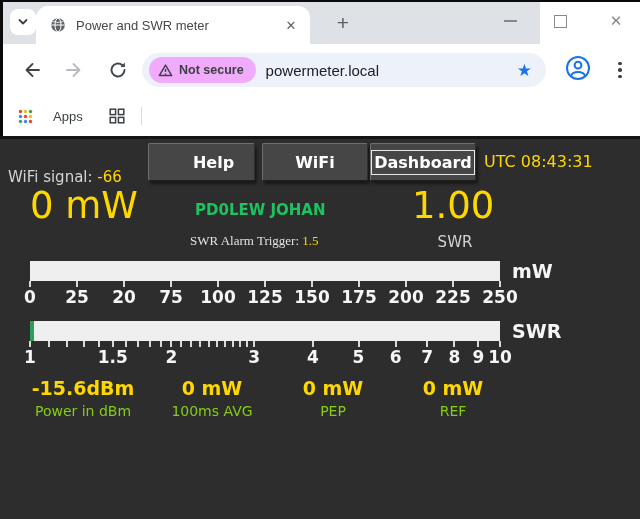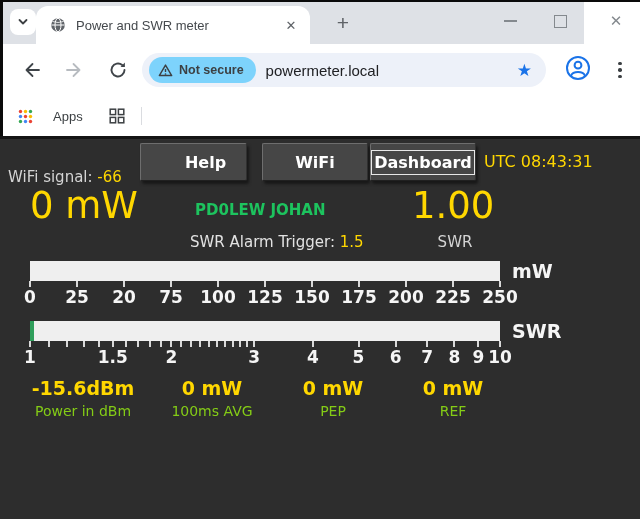--- a/index.html
+++ b/index.html
@@ -3,21 +3,21 @@
 <meta charset="utf-8">
 <style>
   html,body{margin:0;padding:0;background:#000;}
   .window{position:relative;width:640px;height:519px;background:#fff;overflow:hidden;
           font-family:"Liberation Sans",sans-serif;}
   
   .edge-top{position:absolute;left:0;top:0;width:640px;height:2px;background:#0a0a0a;z-index:50;}
   .edge-left{position:absolute;left:0;top:0;width:3px;height:136px;background:#0a0a0a;z-index:50;}
 
   
-  .tabbar{position:absolute;left:0;top:0;width:540px;height:44px;background:#dee1e6;padding-left:44px;}
+  .tabbar{position:absolute;left:0;top:0;width:540px;height:44px;background:#dee1e6;}
   .tab-search{position:absolute;left:10px;top:9px;width:26px;height:26px;border-radius:8px;
               background:#fff;display:flex;align-items:center;justify-content:center;cursor:pointer;}
   .tab{position:absolute;left:36px;top:6px;width:274px;height:38px;background:#fff;
        border-radius:12px 12px 0 0;display:flex;align-items:center;padding:0 10px;box-sizing:border-box;}
   .tab-favicon{width:16px;height:16px;margin:0 10px 0 4px;flex:0 0 auto;}
   .tab-title{font-size:13px;color:#45494d;white-space:nowrap;overflow:hidden;flex:1 1 auto;}
   .tab-close{width:18px;height:18px;border-radius:50%;display:flex;align-items:center;justify-content:center;
              color:#5f6368;font-size:13px;cursor:pointer;flex:0 0 auto;}
   .newtab{position:absolute;left:330px;top:10px;width:26px;height:26px;border-radius:50%;
           display:flex;align-items:center;justify-content:center;color:#5f6368;font-size:21px;cursor:pointer;}
@@ -25,21 +25,21 @@
               color:#84898e;font-size:15px;cursor:pointer;}
   .wc-min{left:488px;} .wc-max{left:538px;} .wc-close{left:594px;}
   .wc-square{width:11px;height:11px;border:1.5px solid #84898e;}
   .wc-bar{width:13px;height:2px;background:#84898e;}
 
   
   .toolbar{position:absolute;left:0;top:44px;width:640px;height:52px;background:#fff;}
   .navicon{position:absolute;top:12px;width:28px;height:28px;display:flex;align-items:center;justify-content:center;cursor:pointer;}
   .omnibox{position:absolute;left:142px;top:9px;width:404px;height:34px;border-radius:17px;background:#edf1f9;
            display:flex;align-items:center;cursor:text;}
-  .chip{height:26px;margin-left:7px;padding:0 12px 0 9px;border-radius:13px;background:#7dd3fc;
+  .chip{height:26px;margin-left:7px;padding:0 12px 0 9px;border-radius:13px;background:#f0abfc;
         display:flex;align-items:center;gap:6px;cursor:pointer;}
   .chip-label{font-size:12.5px;font-weight:600;color:#3c4043;white-space:nowrap;}
   .url{font-size:15px;color:#202124;margin-left:10px;flex:1 1 auto;white-space:nowrap;}
   .star{color:#1a73e8;font-size:17px;margin-right:14px;cursor:pointer;}
   .profile{position:absolute;left:564px;top:10px;width:28px;height:28px;display:flex;align-items:center;justify-content:center;cursor:pointer;}
   .menu-dots{position:absolute;left:610px;top:12px;width:20px;height:28px;display:flex;flex-direction:column;
              align-items:center;justify-content:center;gap:3px;cursor:pointer;}
   .menu-dots i{width:3.5px;height:3.5px;border-radius:50%;background:#3c4043;}
 
   
@@ -62,21 +62,21 @@
 
   .nav-btn{position:absolute;top:4px;height:38px;background:#464646;color:#fff;font-weight:bold;
            font-size:16px;display:flex;align-items:center;justify-content:center;
            border:1px solid #6e6e6e;border-bottom-color:#202020;border-right-color:#303030;
            border-radius:2px;box-shadow:2px 3px 3px #181818;cursor:pointer;box-sizing:border-box;
            font-family:"DejaVu Sans",sans-serif;}
   .focus-ring{outline:1px solid #e8e8e8;outline-offset:2px;}
 
   .big-val{font-size:37px;line-height:42px;white-space:nowrap;}
   .callsign{left:195px;top:62px;font-size:15px;font-weight:bold;color:var(--green,#1dc35e);white-space:nowrap;}
-  .alarm{left:190px;top:94px;font-size:15px;color:#e2e2e2;white-space:nowrap;}
+  .alarm{left:190px;top:94px;font-size:13px;color:#e2e2e2;white-space:nowrap;font-family:Liberation Serif, serif;}
   .swr-caption{left:425px;top:94px;width:60px;text-align:center;font-size:15px;color:#d4d4d4;}
 
   .meter{position:absolute;left:30px;width:470px;height:50px;}
   .meter .bar{position:absolute;left:0;top:0;width:470px;height:20px;background:#efefef;}
   .meter .fill{position:absolute;left:0;top:0;height:20px;background:var(--fill-green,#2f9e5b);}
   .meter .tick{position:absolute;top:20px;width:2px;height:6px;margin-left:-1px;background:#d9d9d9;}
   .meter .scale-label{position:absolute;top:26px;transform:translateX(-50%);font-size:17px;font-weight:bold;
                       color:#f5f5f5;white-space:nowrap;}
   .unit-label{font-size:19px;font-weight:bold;color:#f5f5f5;left:512px;}
 
@@ -191,21 +191,21 @@
     <div class="bm-divider"></div>
   </div>
 
   <div class="content">
 
     <div class="abs wifi-row">
       <span>WiFi signal:</span>
       <span class="yellow">-66</span>
     </div>
 
-    <div class="nav-btn" style="left:140px;width:107px;padding-left:24px;">
+    <div class="nav-btn" style="left:148px;width:107px;padding-left:24px;">
       <span>Help</span>
     </div>
     <div class="nav-btn" style="left:262px;width:106px;">
       <span>WiFi</span>
     </div>
     <div class="nav-btn" style="left:370px;width:106px;">
       <span class="focus-ring">Dashboard</span>
     </div>
 
     <div class="abs utc yellow">UTC 08:43:31</div>

